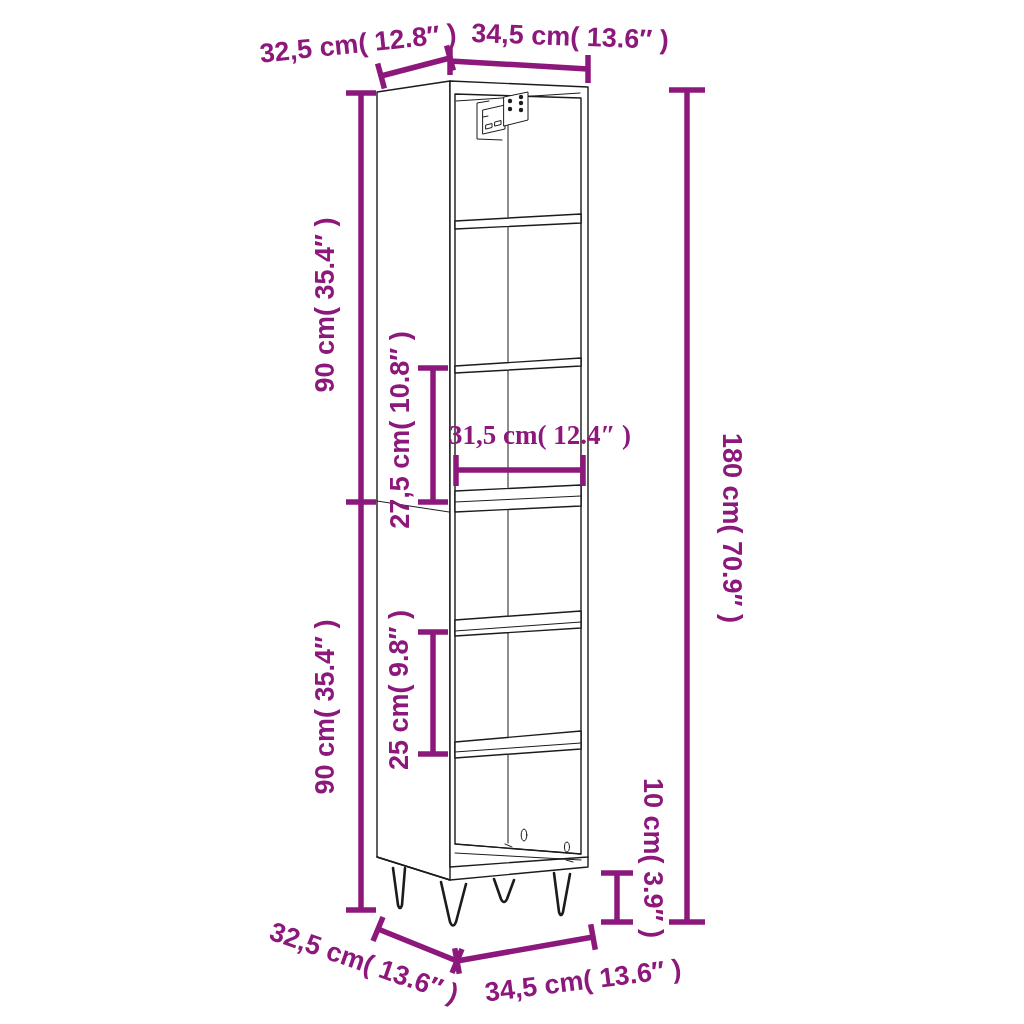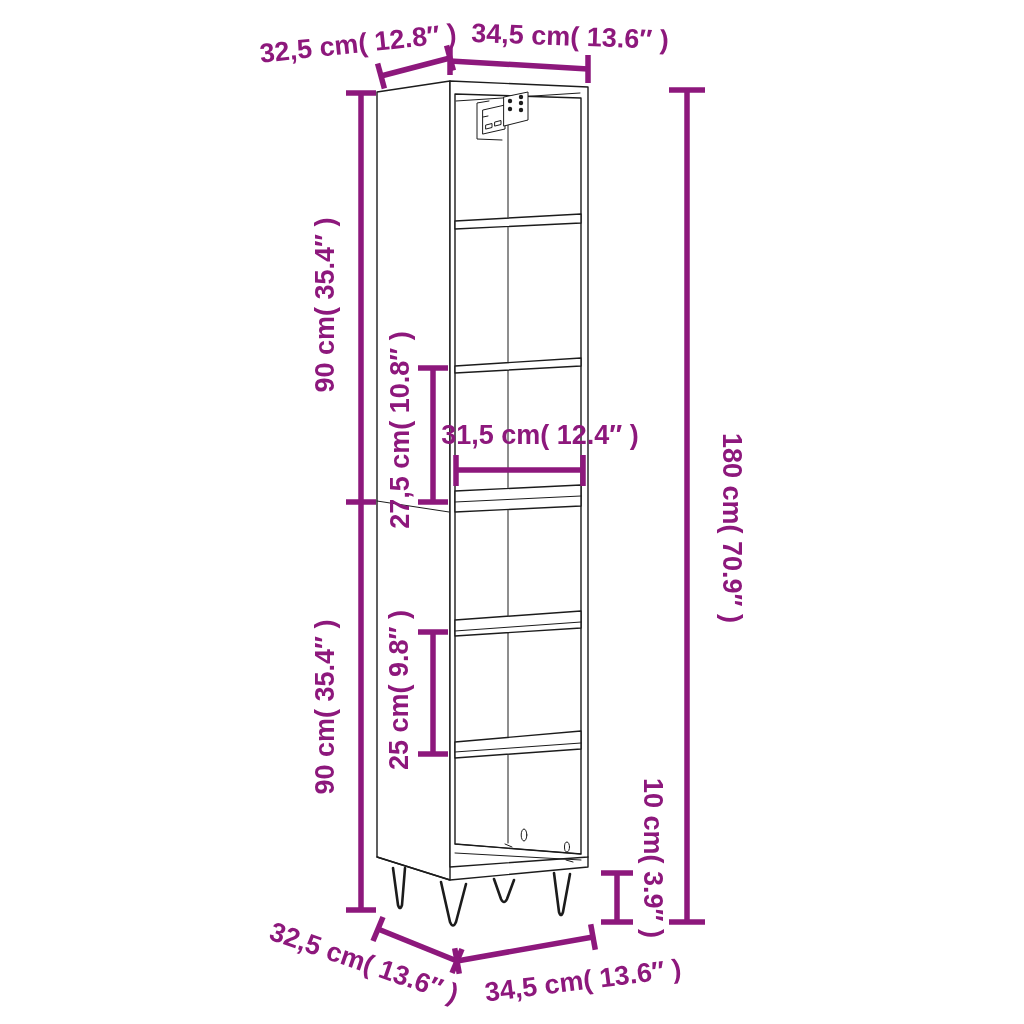--- a/index.html
+++ b/index.html
@@ -160,21 +160,21 @@
   </svg>
 
   <div class="dim-label" style="left:358px; top:44px; --rot:-6deg">32,5 cm( 12.8″ )</div>
 
   <div class="dim-label" style="left:570px; top:37px; --rot:2deg">34,5 cm( 13.6″ )</div>
 
   <div class="dim-label" style="left:325px; top:305px; --rot:-90deg">90 cm( 35.4″ )</div>
 
   <div class="dim-label" style="left:400px; top:430px; --rot:-90deg">27,5 cm( 10.8″ )</div>
 
-  <div class="dim-label" style="left:540px; top:435px;">31,5 cm( 12.4″ )</div>
+  <div class="dim-label" style="left:540px; top:435px;font-family:Liberation Serif, serif;">31,5 cm( 12.4″ )</div>
 
   <div class="dim-label" style="left:325px; top:707px; --rot:-90deg">90 cm( 35.4″ )</div>
 
   <div class="dim-label" style="left:399px; top:690px; --rot:-90deg">25 cm( 9.8″ )</div>
 
   <div class="dim-label" style="left:731px; top:528px; --rot:90deg">180 cm( 70.9″ )</div>
 
   <div class="dim-label" style="left:652px; top:858px; --rot:90deg">10 cm( 3.9″ )</div>
 
   <div class="dim-label" style="left:364px; top:963px; --rot:19deg">32,5 cm( 13.6″ )</div>

